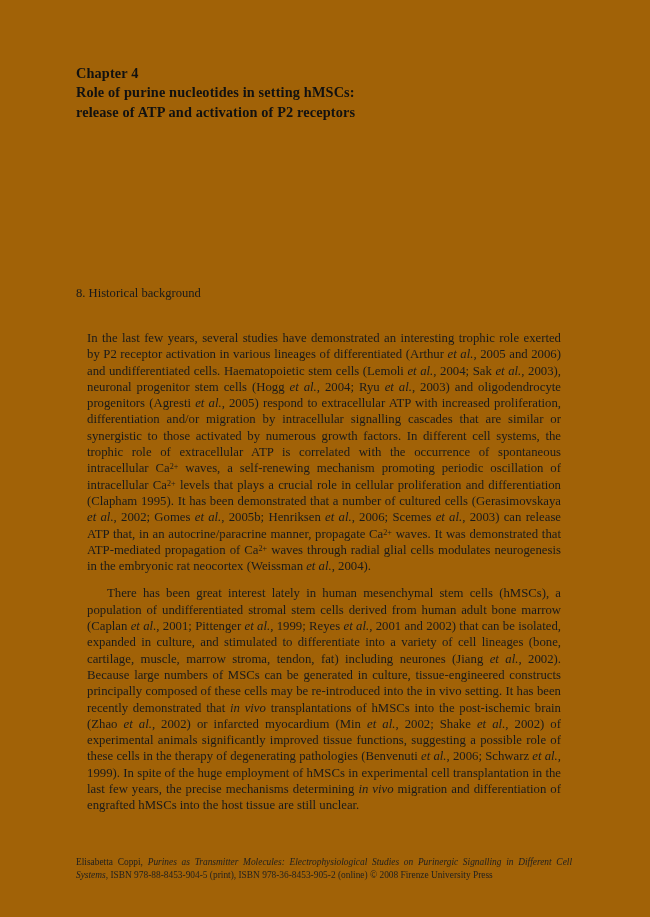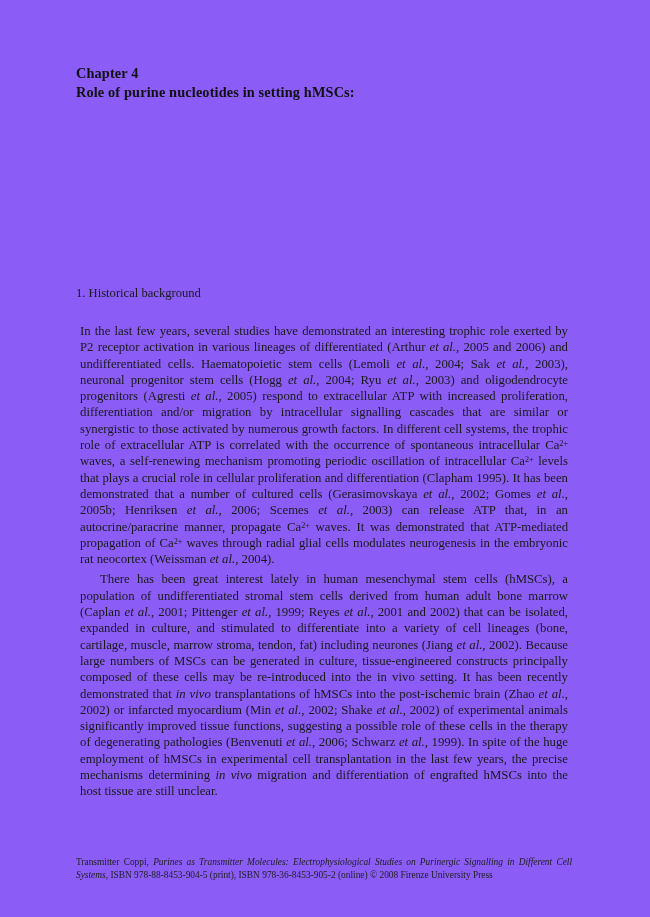--- a/index.html
+++ b/index.html
@@ -15,21 +15,21 @@
     color: #1a1a1a;
     overflow: hidden;
   }
 
   .page {
     position: absolute;
     left: 0;
     top: 0;
     width: 650px;
     height: 917px;
-    background: #8b5cf6;
+    background: #a16207;
   }
 
   .content {
     position: absolute;
     left: 76px;
     top: 0;
     width: 496px;
   }
 
   
@@ -67,21 +67,21 @@
     left: 0;
     width: 496px;
     font-size: 12.75px;
     line-height: 16.3px;
     text-align: justify;
     text-justify: inter-word;
     color: #1a1a1a;
     hyphens: manual;
   }
   .body-block p {
-    margin: 4px;
+    margin: 11px;
   }
   .body-block p.indent {
     text-indent: 20px;
   }
   .body-block i,
   .footer i {
     font-style: italic;
   }
   sup {
     font-size: 0.64em;
@@ -104,29 +104,30 @@
 </style>
 </head>
 <body>
 
 <div class="page">
   <div class="content">
 
     <div class="chapter-head">
       <span class="line">Chapter 4</span>
       <span class="line">Role of purine nucleotides in setting hMSCs:</span>
+      <span class="line">release of ATP and activation of P2 receptors</span>
     </div>
 
-    <div class="section-heading">1. Historical background</div>
+    <div class="section-heading">8. Historical background</div>
 
     <div class="body-block">
 
       <p><span>In the last few years, several studies have demonstrated an interesting trophic role exerted by P2 receptor activation in various lineages of differentiated (Arthur </span><i>et al.</i><span>, 2005 and 2006) and undifferentiated cells. Haematopoietic stem cells (Lemoli </span><i>et al.</i><span>, 2004; Sak </span><i>et al.</i><span>, 2003), neuronal progenitor stem cells (Hogg </span><i>et al.</i><span>, 2004; Ryu </span><i>et al.</i><span>, 2003) and oligodendrocyte progenitors (Agresti </span><i>et al.</i><span>, 2005) respond to extracellular ATP with increased proliferation, differentiation and/or migration by intracellular signalling cascades that are similar or synergistic to those activated by numerous growth factors. In different cell systems, the trophic role of extracellular ATP is correlated with the occurrence of spontaneous intracellular Ca</span><sup>2+</sup><span> waves, a self-renewing mechanism promoting periodic oscillation of intracellular Ca</span><sup>2+</sup><span> levels that plays a crucial role in cellular proliferation and differentiation (Clapham 1995). It has been demonstrated that a number of cultured cells (Gerasimovskaya </span><i>et al.</i><span>, 2002; Gomes </span><i>et al.</i><span>, 2005b; Henriksen </span><i>et al.</i><span>, 2006; Scemes </span><i>et al.</i><span>, 2003) can release ATP that, in an autocrine/paracrine manner, propagate Ca</span><sup>2+</sup><span> waves. It was demonstrated that ATP-mediated propagation of Ca</span><sup>2+</sup><span> waves through radial glial cells modulates neurogenesis in the embryonic rat neocortex (Weissman </span><i>et al.</i><span>, 2004).</span></p>
 
       <p class="indent"><span>There has been great interest lately in human mesenchymal stem cells (hMSCs), a population of undifferentiated stromal stem cells derived from human adult bone marrow (Caplan </span><i>et al.</i><span>, 2001; Pittenger </span><i>et al.</i><span>, 1999; Reyes </span><i>et al.</i><span>, 2001 and 2002) that can be isolated, expanded in culture, and stimulated to differentiate into a variety of cell lineages (bone, cartilage, muscle, marrow stroma, tendon, fat) including neurones (Jiang </span><i>et al.</i><span>, 2002). Because large numbers of MSCs can be generated in culture, tissue-engineered constructs principally composed of these cells may be re-introduced into the in vivo setting. It has been recently demonstrated that </span><i>in vivo</i><span> transplantations of hMSCs into the post-ischemic brain (Zhao </span><i>et al.</i><span>, 2002) or infarcted myocardium (Min </span><i>et al.</i><span>, 2002; Shake </span><i>et al.</i><span>, 2002) of experimental animals significantly improved tissue functions, suggesting a possible role of these cells in the therapy of degenerating pathologies (Benvenuti </span><i>et al.</i><span>, 2006; Schwarz </span><i>et al.</i><span>, 1999). In spite of the huge employment of hMSCs in experimental cell transplantation in the last few years, the precise mechanisms determining </span><i>in vivo</i><span> migration and differentiation of engrafted hMSCs into the host tissue are still unclear.</span></p>
 
     </div>
   </div>
 
   <div class="footer">
-    <p><span>Transmitter Coppi, </span><i>Purines as Transmitter Molecules: Electrophysiological Studies on Purinergic Signalling in Different Cell Systems</i><span>, ISBN 978-88-8453-904-5 (print), ISBN 978-36-8453-905-2 (online) © 2008 Firenze University Press</span></p>
+    <p><span>Elisabetta Coppi, </span><i>Purines as Transmitter Molecules: Electrophysiological Studies on Purinergic Signalling in Different Cell Systems</i><span>, ISBN 978-88-8453-904-5 (print), ISBN 978-36-8453-905-2 (online) © 2008 Firenze University Press</span></p>
   </div>
 </div>
 
 </body></html>

